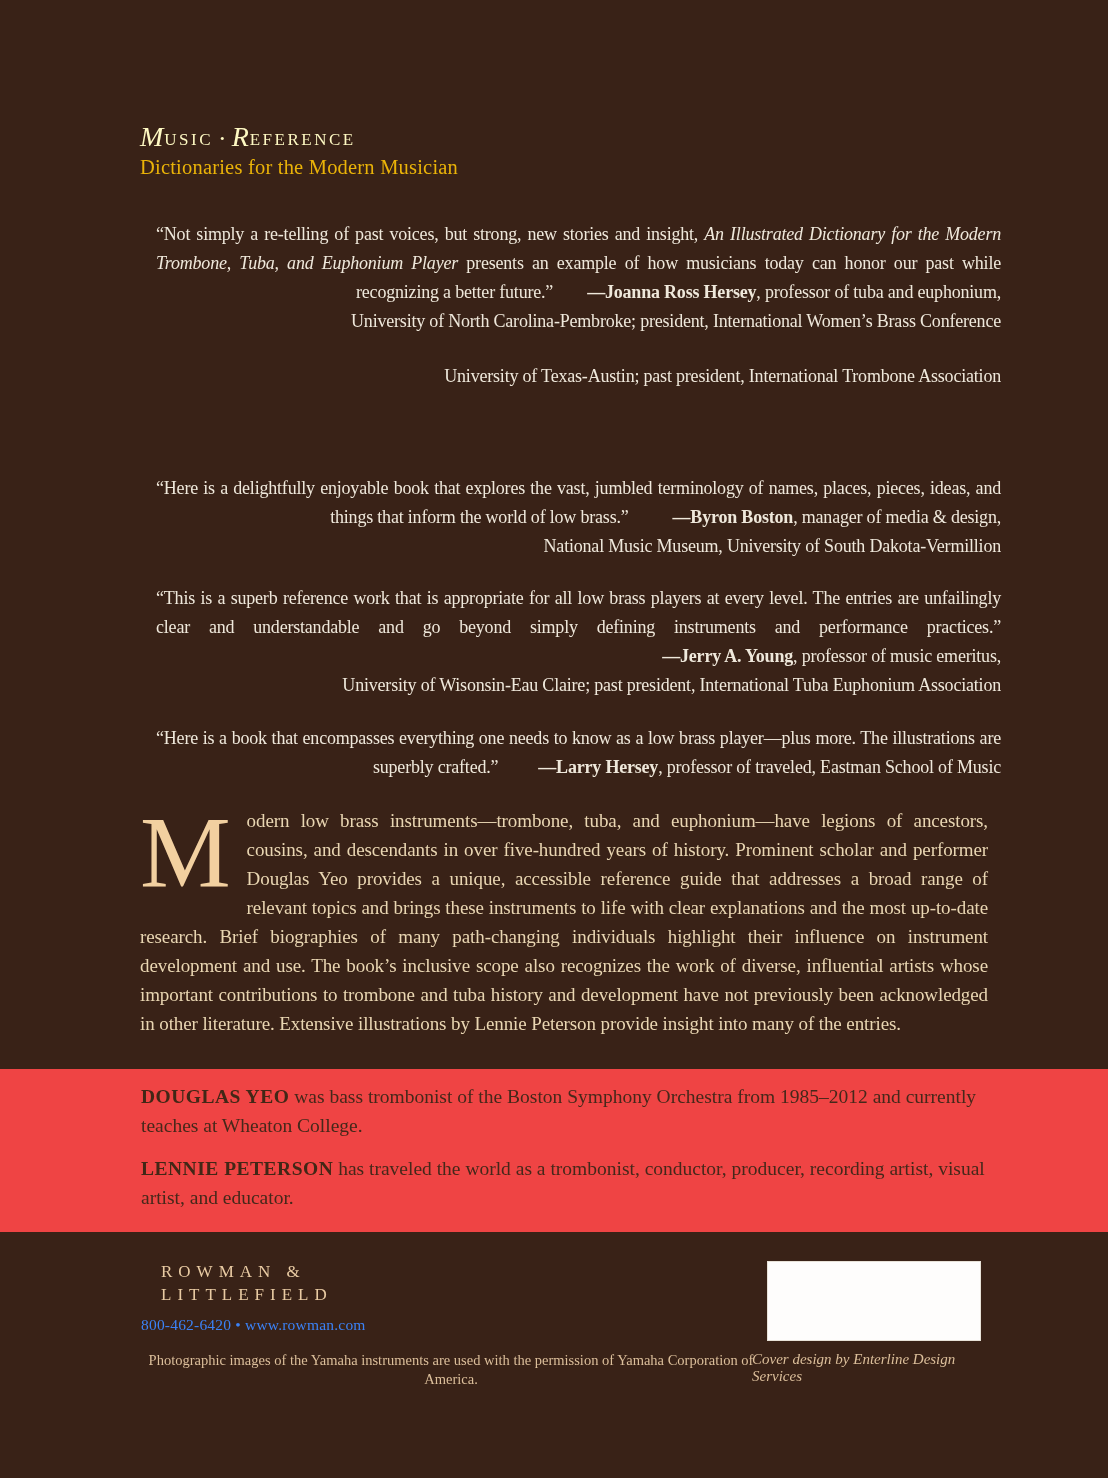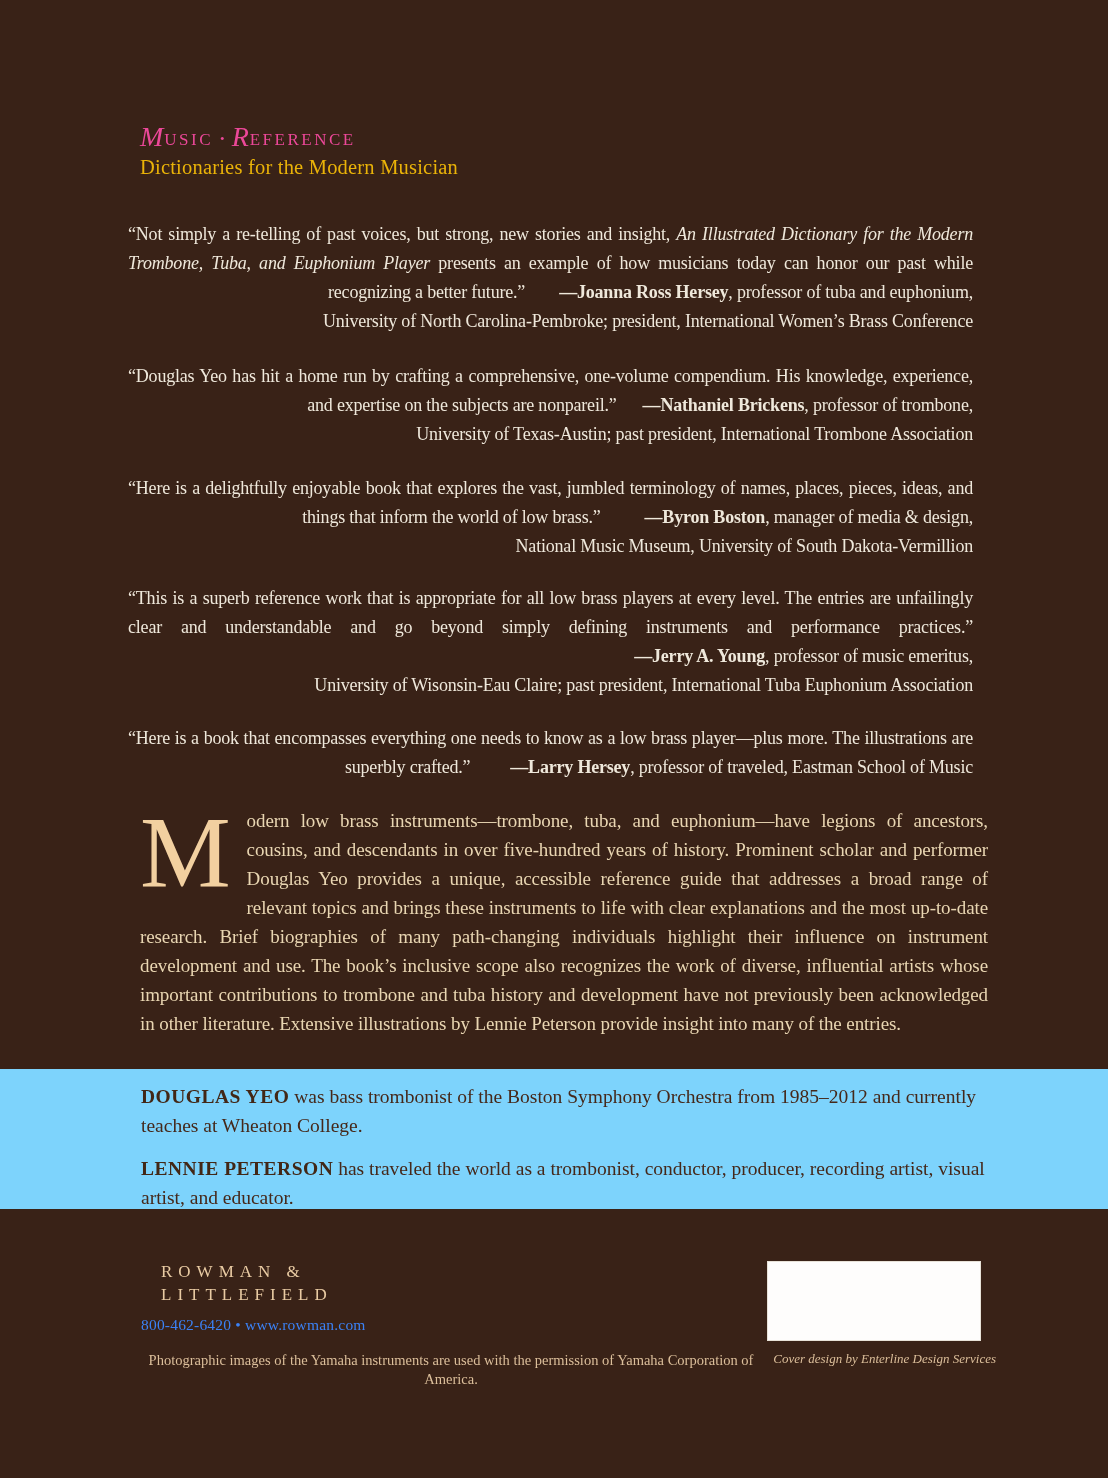--- a/index.html
+++ b/index.html
@@ -7,30 +7,30 @@
     position: relative;
     width: 1108px;
     height: 1478px;
     background: #392217;
     font-family: "Liberation Serif", "DejaVu Serif", serif;
     overflow: hidden;
   }
 
   
   .brand { position: absolute; left: 140px; top: 120px; }
-  .series-line { color: #ec4899; letter-spacing: 2.5px; font-size: 17px; }
+  .series-line { color: #fef9c3; letter-spacing: 2.5px; font-size: 17px; }
   .series-line .fancy {
     font-style: italic; font-size: 28px; letter-spacing: 0;
     position: relative; top: 1px; margin-right: 1px;
   }
   .series-line .bullet { font-size: 13px; margin: 0 7px; position: relative; top: -2px; letter-spacing: 0; }
   .tagline { color: #eab308; font-size: 20.5px; margin-top: 4px; letter-spacing: 0.2px; }
 
   
-  .quote-block { position: absolute; left: 128px; width: 845px; color: #efe8db; }
+  .quote-block { position: absolute; left: 156px; width: 845px; color: #efe8db; }
   .qb1 { top: 220px; } .qb2 { top: 362px; } .qb3 { top: 474px; }
   .qb4 { top: 584px; } .qb5 { top: 724px; }
   .quote {
     margin: 0; font-size: 18px; line-height: 29px; letter-spacing: -0.2px;
     text-align: justify; text-align-last: right;
   }
   .quote b { font-weight: bold; }
   .quote i { font-style: italic; }
   .spacer { display: inline-block; height: 1px; }
   .qb1 .spacer { width: 34px; } .qb2 .spacer { width: 26px; }
@@ -44,62 +44,61 @@
     color: #e9d6b2; font-size: 19px; line-height: 29px; letter-spacing: -0.1px;
     text-align: justify; margin: 0;
   }
   .drop-cap {
     float: left; font-size: 102px; line-height: 84px;
     color: #f2d0a0; margin: 5px 16px 0 0;
   }
 
   
   .bio-band {
-    position: absolute; left: 0; top: 1069px; width: 1108px; height: 140px;
-    background: #7dd3fc; box-sizing: border-box; padding: 13px 88px 0 141px;
+    position: absolute; left: 0; top: 1069px; width: 1108px; height: 163px;
+    background: #ef4444; box-sizing: border-box; padding: 13px 88px 0 141px;
   }
   .bio { margin: 0 0 14px 0; color: #45281a; font-size: 19.5px; line-height: 29px; text-align: left; }
   .bio b { font-weight: bold; letter-spacing: 0.5px; color: #422716; }
 
   
   .publisher { position: absolute; left: 141px; top: 1260px; }
   .pub-name { color: #e9cba3; font-size: 17px; letter-spacing: 6px; line-height: 23px; margin-left: 20px; }
   .pub-contact { color: #3b82f6; font-size: 15.5px; margin-top: 10px; letter-spacing: 0.2px; }
   .permission-note {
     position: absolute; left: 141px; top: 1351px; width: 620px;
     color: #dcbf9b; font-size: 14.5px; line-height: 19px; text-align: center;
   }
   .barcode-box {
     position: absolute; left: 767px; top: 1261px; width: 214px; height: 80px;
     background: #fefdfc; border: 1px solid #e8e2d8; box-sizing: border-box;
   }
   .cover-design-note {
     position: absolute; left: 752px; top: 1351px; width: 244px;
-    color: #dcbf9b; font-size: 13px; font-style: italic; text-align: right;
+    color: #dcbf9b; font-size: 15px; font-style: italic; text-align: left;
   }
 </style>
 </head>
 <body>
 
 <div class="page">
 
   <header class="brand">
     <div class="series-line">
       <span class="fancy">M</span><span>USIC</span><span class="bullet">•</span><span class="fancy">R</span><span>EFERENCE</span>
     </div>
     <div class="tagline">Dictionaries for the Modern Musician</div>
   </header>
 
   <div class="quote-block qb1">
     <p class="quote"><span>“Not simply a re-telling of past voices, but strong, new stories and insight, </span><i>An Illustrated Dictionary for the Modern Trombone, Tuba, and Euphonium Player</i><span> presents an example of how musicians today can honor our past while recognizing a better future.”</span><span class="spacer"></span><b>—Joanna Ross Hersey</b><span>, professor of tuba and euphonium,</span></p>
     <div class="institution">University of North Carolina-Pembroke; president, International Women’s Brass Conference</div>
   </div>
 
   <div class="quote-block qb2">
-    <p class="quote"><span>“Douglas Yeo has hit a home run by crafting a comprehensive, one-volume compendium. His knowledge, experience, and expertise on the subjects are nonpareil.”</span><span class="spacer"></span><b>—Nathaniel Brickens</b><span>, professor of trombone,</span></p>
     <div class="institution">University of Texas-Austin; past president, International Trombone Association</div>
   </div>
 
   <div class="quote-block qb3">
     <p class="quote"><span>“Here is a delightfully enjoyable book that explores the vast, jumbled terminology of names, places, pieces, ideas, and things that inform the world of low brass.”</span><span class="spacer"></span><b>—Byron Boston</b><span>, manager of media &amp; design,</span></p>
     <div class="institution">National Music Museum, University of South Dakota-Vermillion</div>
   </div>
 
   <div class="quote-block qb4">
     <p class="quote"><span>“This is a superb reference work that is appropriate for all low brass players at every level. The entries are unfailingly clear and understandable and go beyond simply defining instruments and performance practices.”</span><span class="spacer"></span><b>—Jerry A. Young</b><span>, professor of music emeritus,</span></p>

